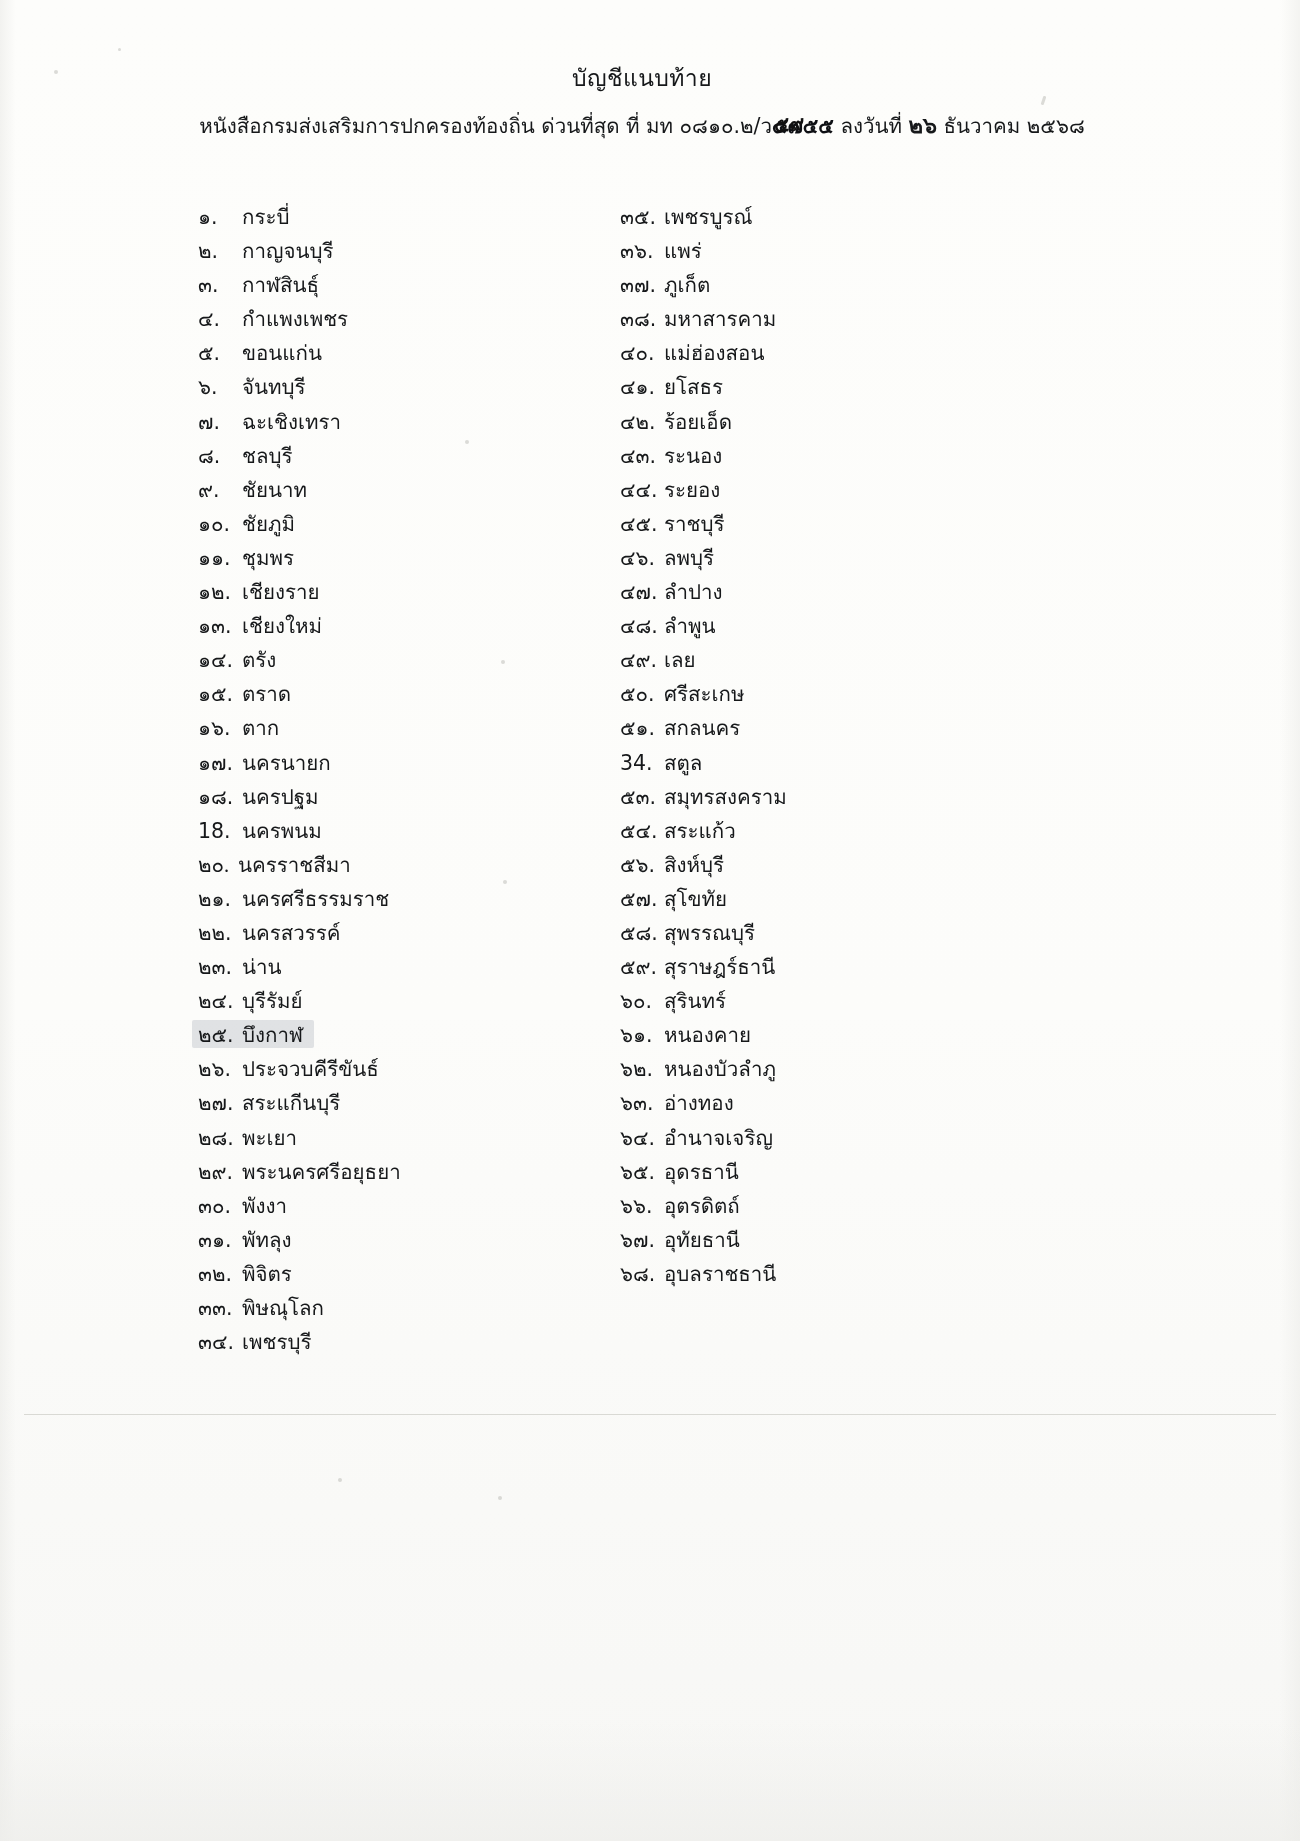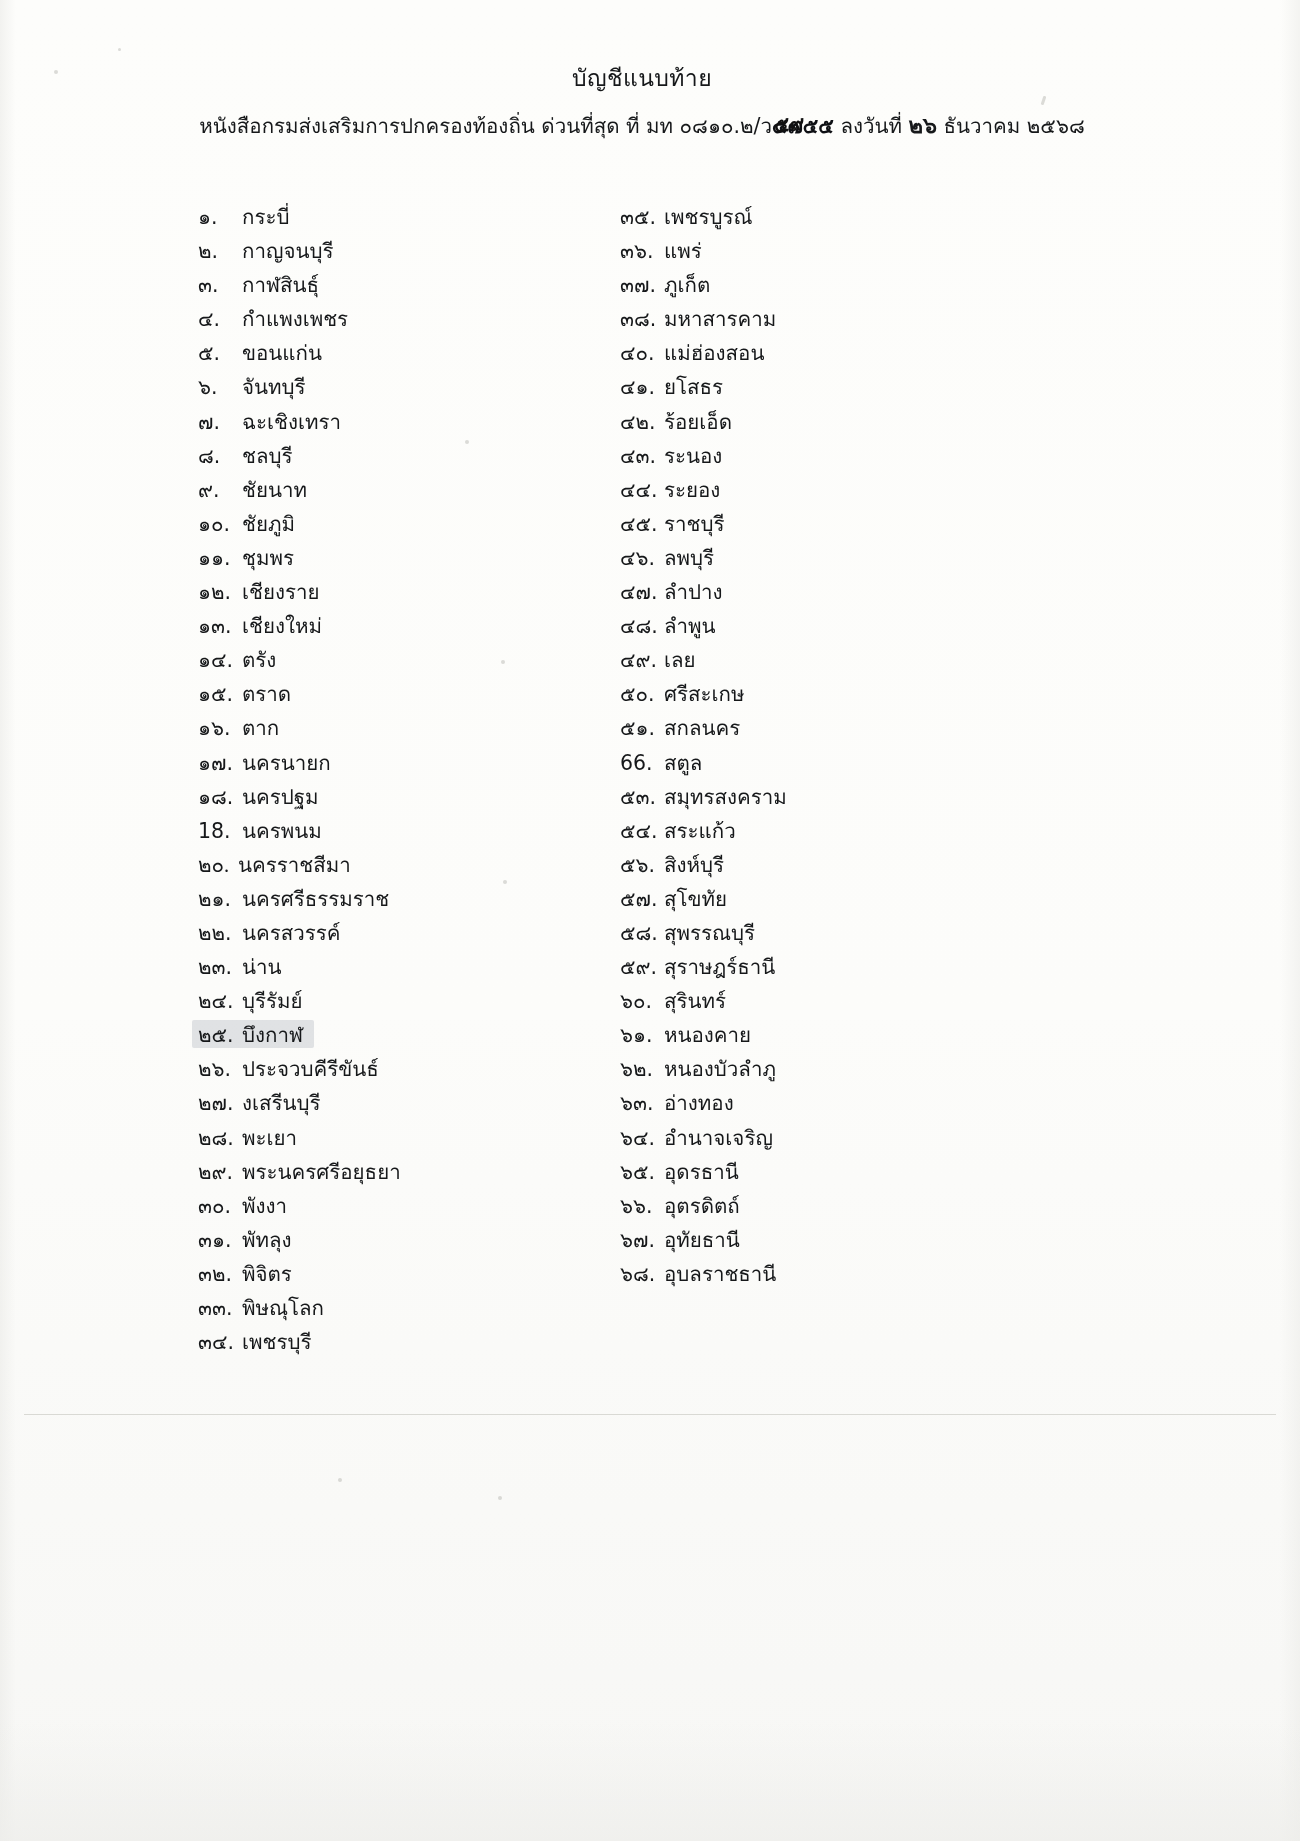--- a/index.html
+++ b/index.html
@@ -283,21 +283,21 @@
       <div class="row highlight">
           <span class="num">๒๕.</span>
           <span class="name">บึงกาฬ</span>
         </div>
       <div class="row">
           <span class="num">๒๖.</span>
           <span class="name">ประจวบคีรีขันธ์</span>
         </div>
       <div class="row">
           <span class="num">๒๗.</span>
-          <span class="name">งเสรีนบุรี</span>
+          <span class="name">สระแกีนบุรี</span>
         </div>
       <div class="row">
           <span class="num">๒๘.</span>
           <span class="name">พะเยา</span>
         </div>
       <div class="row">
           <span class="num">๒๙.</span>
           <span class="name">พระนครศรีอยุธยา</span>
         </div>
       <div class="row">
@@ -381,21 +381,21 @@
         </div>
       <div class="row">
           <span class="num">๕๐.</span>
           <span class="name">ศรีสะเกษ</span>
         </div>
       <div class="row">
           <span class="num">๕๑.</span>
           <span class="name">สกลนคร</span>
         </div>
       <div class="row">
-          <span class="num">66.</span>
+          <span class="num">34.</span>
           <span class="name">สตูล</span>
         </div>
       <div class="row">
           <span class="num">๕๓.</span>
           <span class="name">สมุทรสงคราม</span>
         </div>
       <div class="row">
           <span class="num">๕๔.</span>
           <span class="name">สระแก้ว</span>
         </div>

